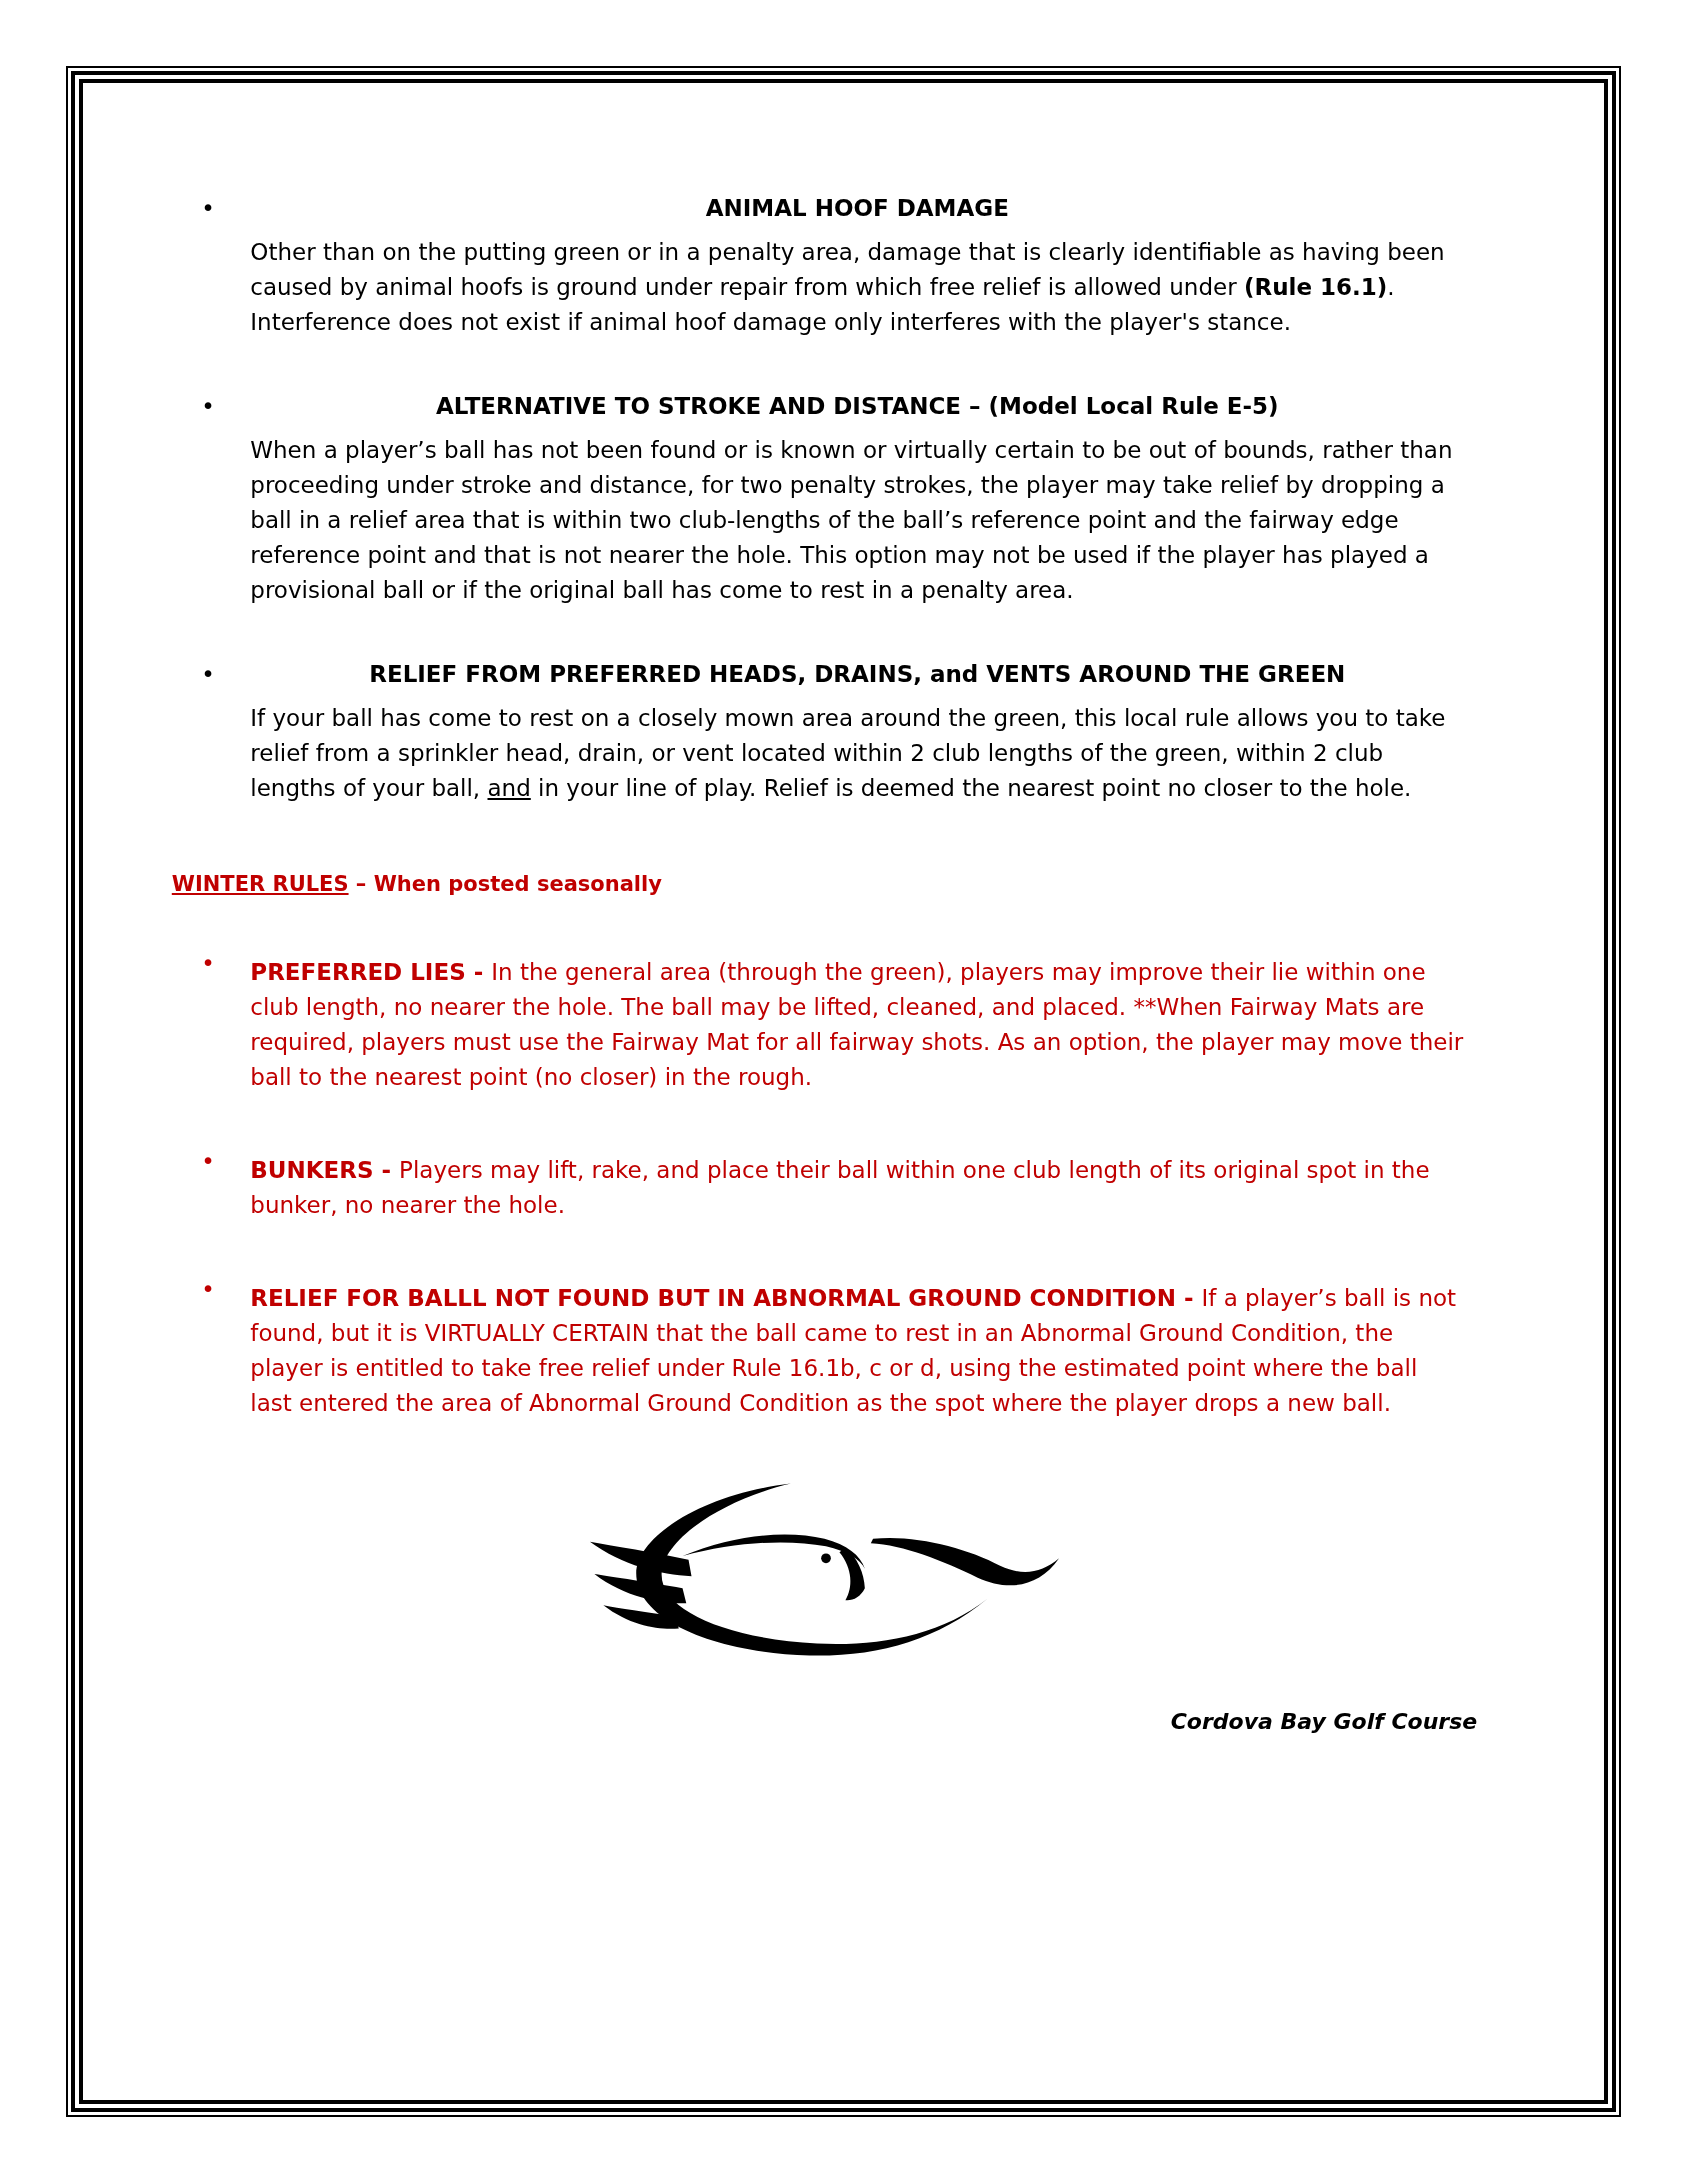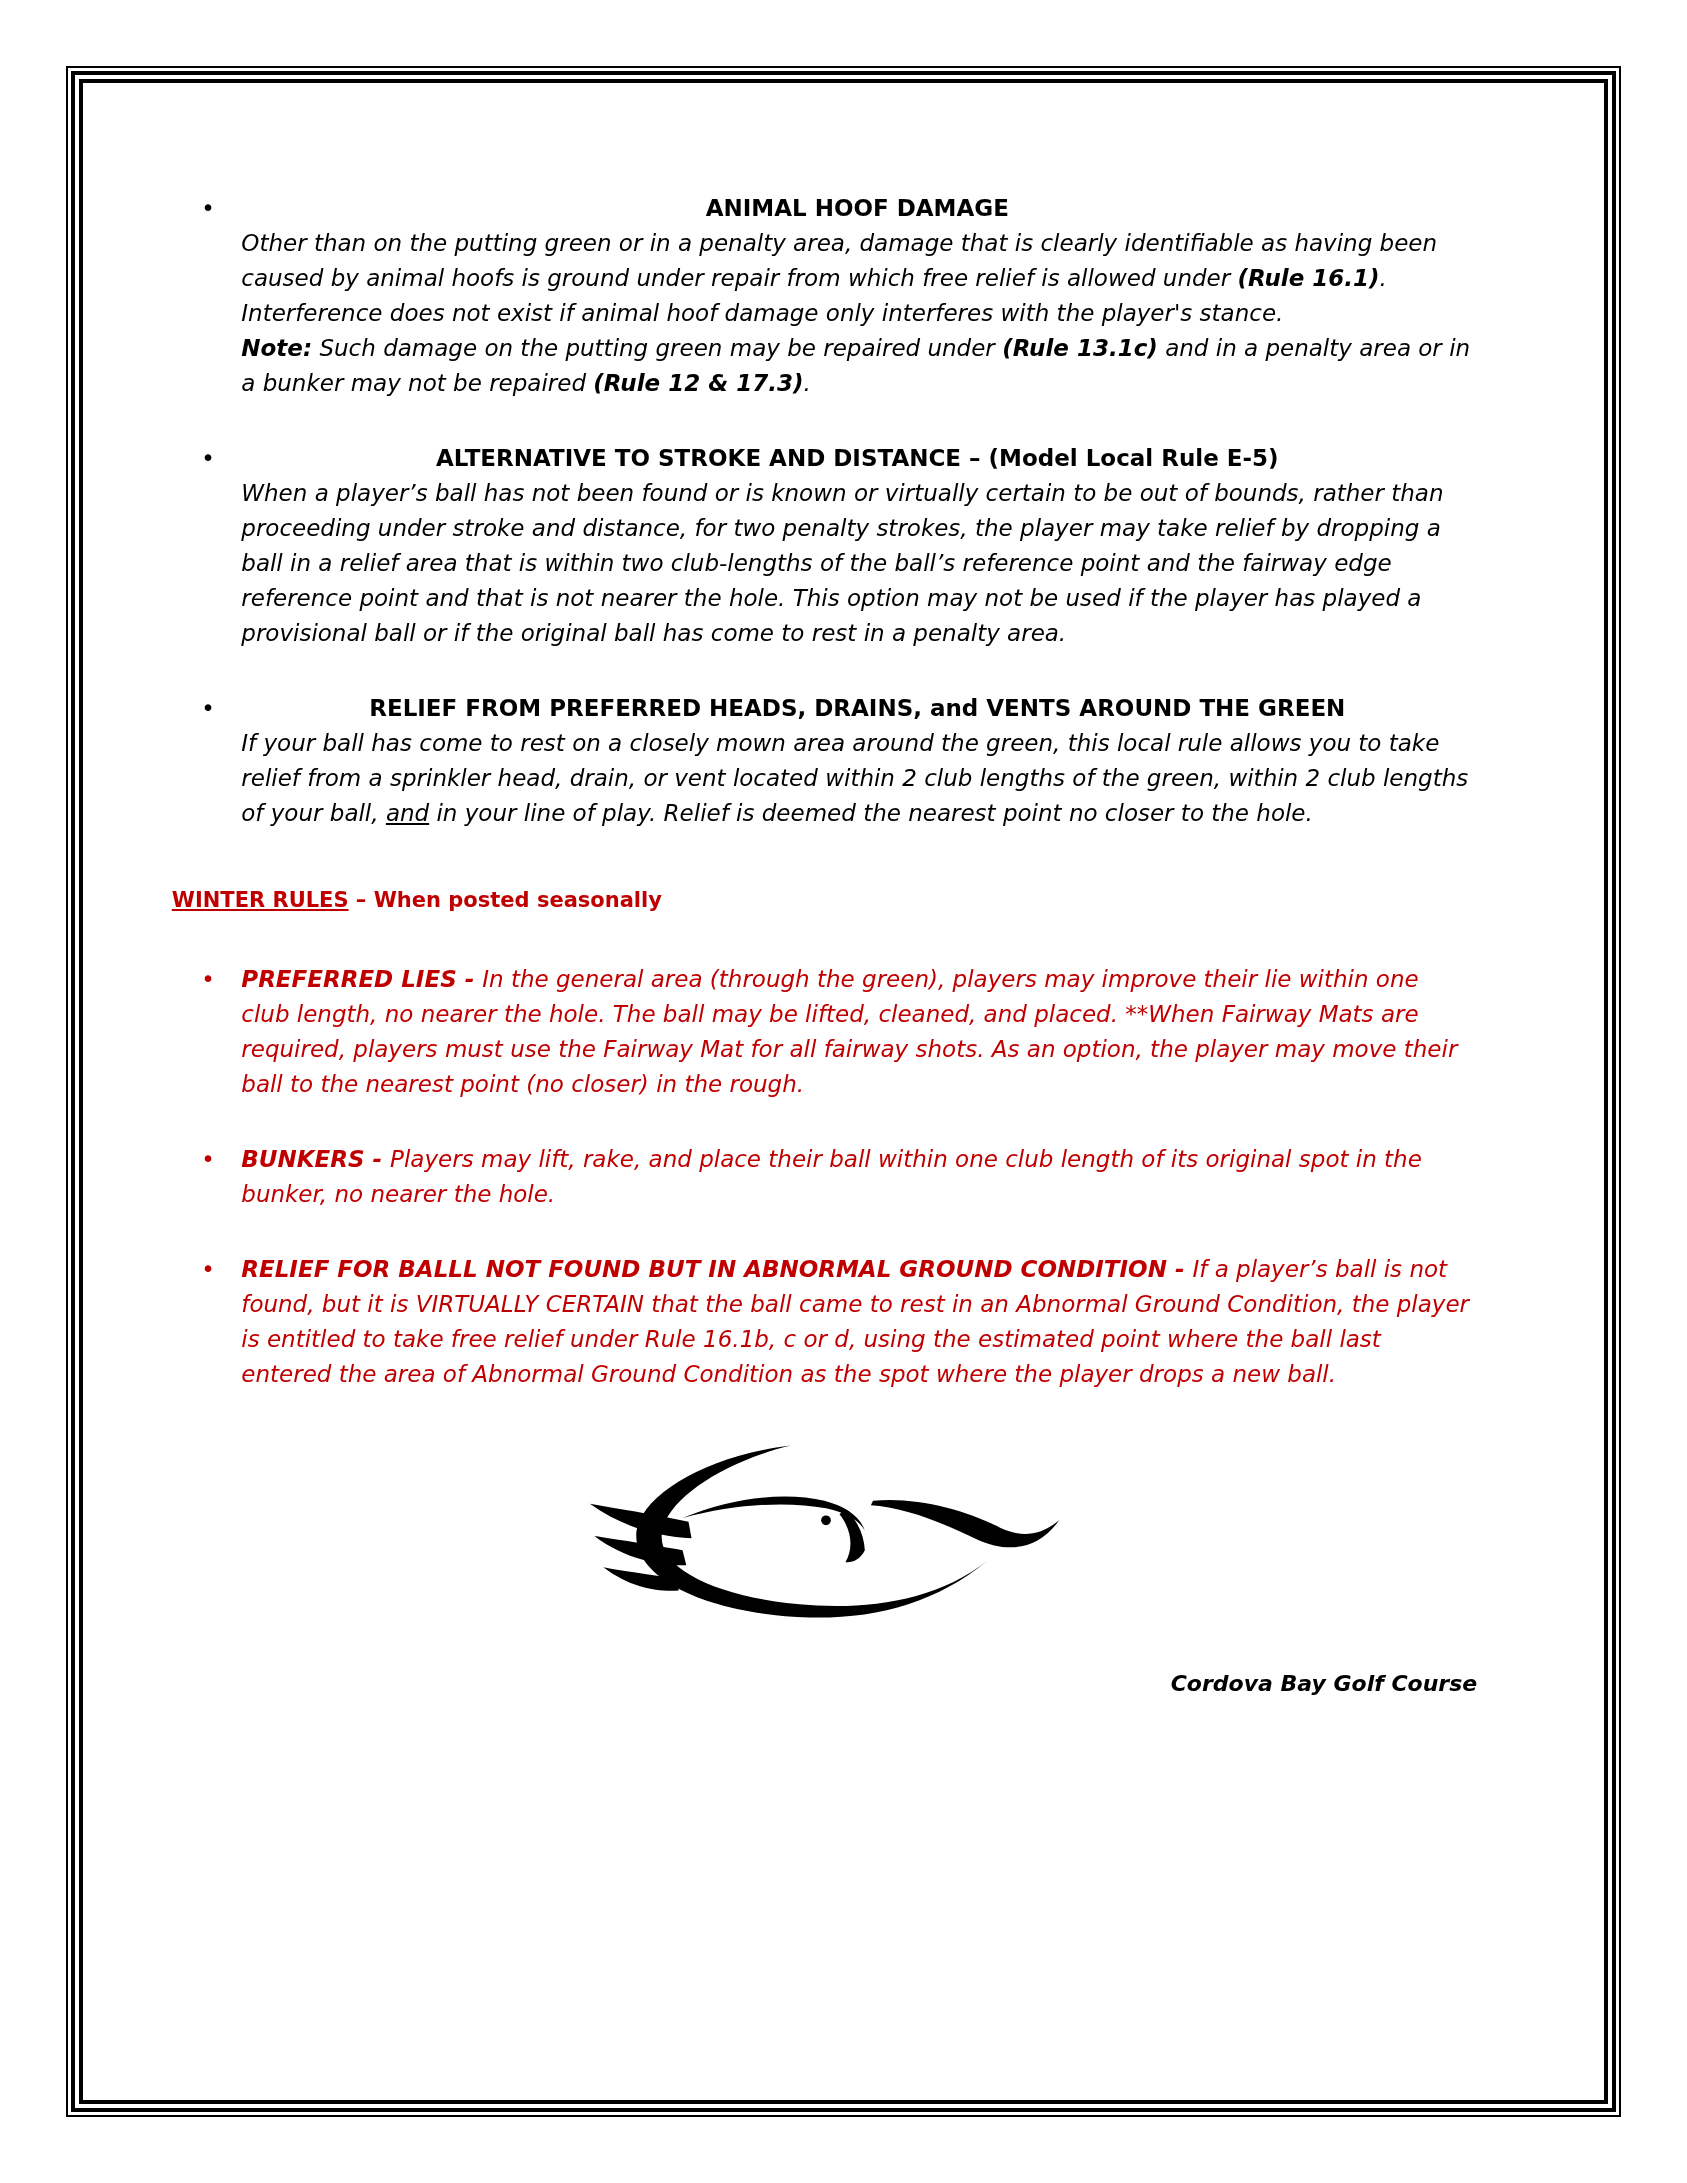--- a/index.html
+++ b/index.html
@@ -16,21 +16,21 @@
   .frame-mid{border:4.2px solid #000;padding:3.4px;height:100%;box-sizing:border-box;}
   .frame-inner{border:4.2px solid #000;height:100%;box-sizing:border-box;overflow:hidden;}
 
   .content{padding:108px 127px 0 89px;font-size:23px;line-height:35px;}
 
   ul.rules{list-style:none;margin:0;padding:0 0 0 29.5px;}
   ul.rules>li{display:flex;margin-bottom:40px;}
   .marker{flex:0 0 40px;width:40px;}
   .li-body{flex:1 1 auto;min-width:0;max-width:1232px;}
   .li-body h3{margin:0;font-size:23px;line-height:35px;font-weight:bold;text-align:center;}
-  .li-body p{margin:0;font-style:italic;}
+  .li-body p{margin:9px;}
   b{font-weight:bold;}
   .u{text-decoration:underline;}
 
   .winter-title{
     margin:52px 0 44px 0;
     font-size:21px;line-height:35px;font-weight:bold;
     color:var(--red,#C00000);
   }
   ul.rules.red, ul.rules.red .li-body, ul.rules.red .marker{color:var(--red,#C00000);}
 
@@ -48,21 +48,20 @@
     <div class="frame-mid">
       <div class="frame-inner">
         <div class="content">
 
           <ul class="rules black">
             <li>
               <span class="marker">•</span>
               <div class="li-body">
                 <h3>ANIMAL HOOF DAMAGE</h3>
                 <p><span>Other than on the putting green or in a penalty area, damage that is clearly identifiable as having been caused by animal hoofs is ground under repair from which free relief is allowed under </span><b>(Rule 16.1)</b><span>. Interference does not exist if animal hoof damage only interferes with the player's stance.</span></p>
-                <p><b>Note:</b><span> Such damage on the putting green may be repaired under </span><b>(Rule 13.1c)</b><span> and in a penalty area or in a bunker may not be repaired </span><b>(Rule 12 &amp; 17.3)</b><span>.</span></p>
               </div>
             </li>
 
             <li>
               <span class="marker">•</span>
               <div class="li-body">
                 <h3>ALTERNATIVE TO STROKE AND DISTANCE – (Model Local Rule E-5)</h3>
                 <p>When a player’s ball has not been found or is known or virtually certain to be out of bounds, rather than proceeding under stroke and distance, for two penalty strokes, the player may take relief by dropping a ball in a relief area that is within two club-lengths of the ball’s reference point and the fairway edge reference point and that is not nearer the hole. This option may not be used if the player has played a provisional ball or if the original ball has come to rest in a penalty area.</p>
               </div>
             </li>

